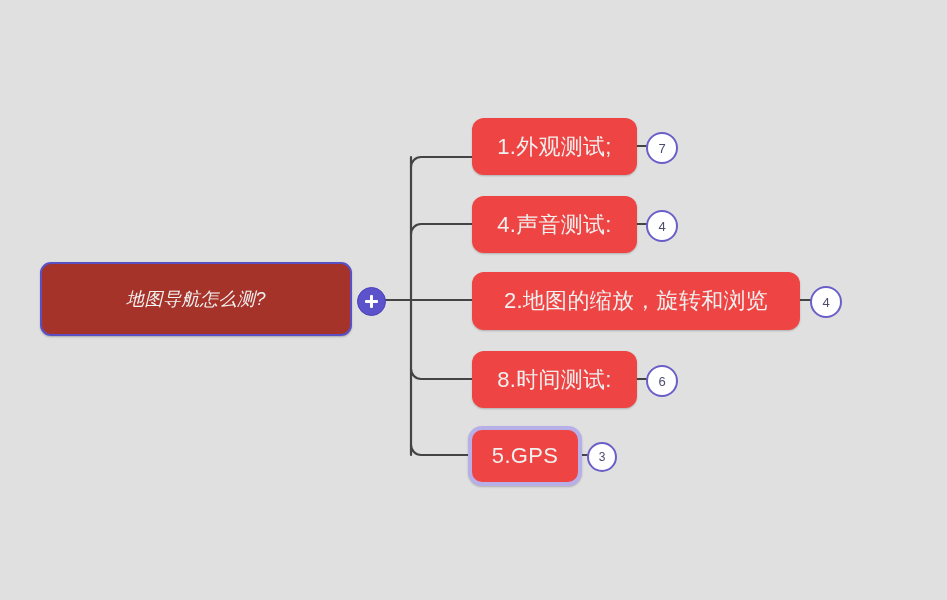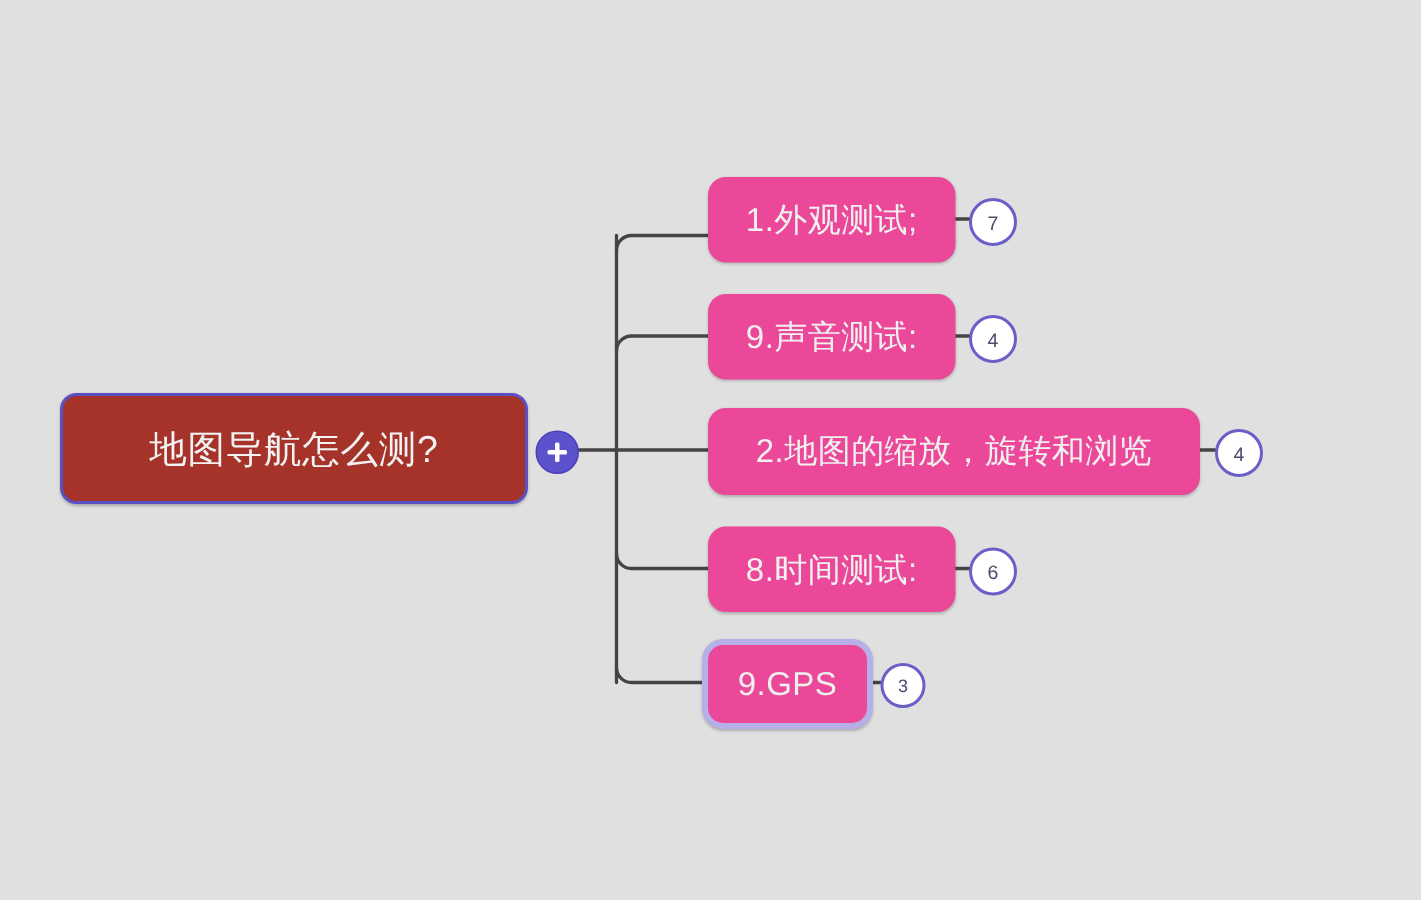--- a/index.html
+++ b/index.html
@@ -42,23 +42,24 @@
     background: #a6332a;
     border: 2px solid #5b4fc4;
     border-radius: 11px;
     display: flex;
     align-items: center;
     justify-content: center;
     box-shadow: 0 1px 2px rgba(0,0,0,0.25);
   }
   .root-label {
     color: #f2f2f2;
-    font-size: 25px;
+    font-size: 18px;
     letter-spacing: 0.5px;
     white-space: nowrap;
+    font-style: italic;
   }
 
   
   .expand-btn {
     position: absolute;
     left: 357px;
     top: 287px;
     width: 27px;
     height: 27px;
     border-radius: 50%;
@@ -82,21 +83,21 @@
     width: 3px;
     height: 13px;
     background: #ffffff;
     border-radius: 1px;
   }
 
   
   .child-node {
     position: absolute;
     box-sizing: border-box;
-    background: #ec4899;
+    background: #ef4444;
     border-radius: 12px;
     display: flex;
     align-items: center;
     justify-content: center;
     padding: 0 18px;
     box-shadow: 0 1px 2px rgba(0,0,0,0.22);
     z-index: 4;
     text-align: center;
   }
   .child-node.selected {
@@ -170,40 +171,40 @@
   </div>
 
   <div class="child-node" style="left:472px; top:118px; width:165px; height:57px;">
     <span class="child-label">1.外观测试;</span>
   </div>
   <div class="badge" style="left:646px; top:132px; width:28px; height:28px;">
     <span class="badge-num">7</span>
   </div>
 
   <div class="child-node" style="left:472px; top:196px; width:165px; height:57px;">
-    <span class="child-label">9.声音测试:</span>
+    <span class="child-label">4.声音测试:</span>
   </div>
   <div class="badge" style="left:646px; top:210px; width:28px; height:28px;">
     <span class="badge-num">4</span>
   </div>
 
   <div class="child-node" style="left:472px; top:272px; width:328px; height:58px;">
     <span class="child-label">2.地图的缩放，旋转和浏览</span>
   </div>
   <div class="badge" style="left:810px; top:286px; width:28px; height:28px;">
     <span class="badge-num">4</span>
   </div>
 
   <div class="child-node" style="left:472px; top:351px; width:165px; height:57px;">
     <span class="child-label">8.时间测试:</span>
   </div>
   <div class="badge" style="left:646px; top:365px; width:28px; height:28px;">
     <span class="badge-num">6</span>
   </div>
 
   <div class="child-node selected" style="left:468px; top:426px; width:114px; height:60px;">
-    <span class="child-label">9.GPS</span>
+    <span class="child-label">5.GPS</span>
   </div>
   <div class="badge small" style="left:587px; top:442px; width:26px; height:26px;">
     <span class="badge-num">3</span>
   </div>
 
 </div>
 
 </body></html>

